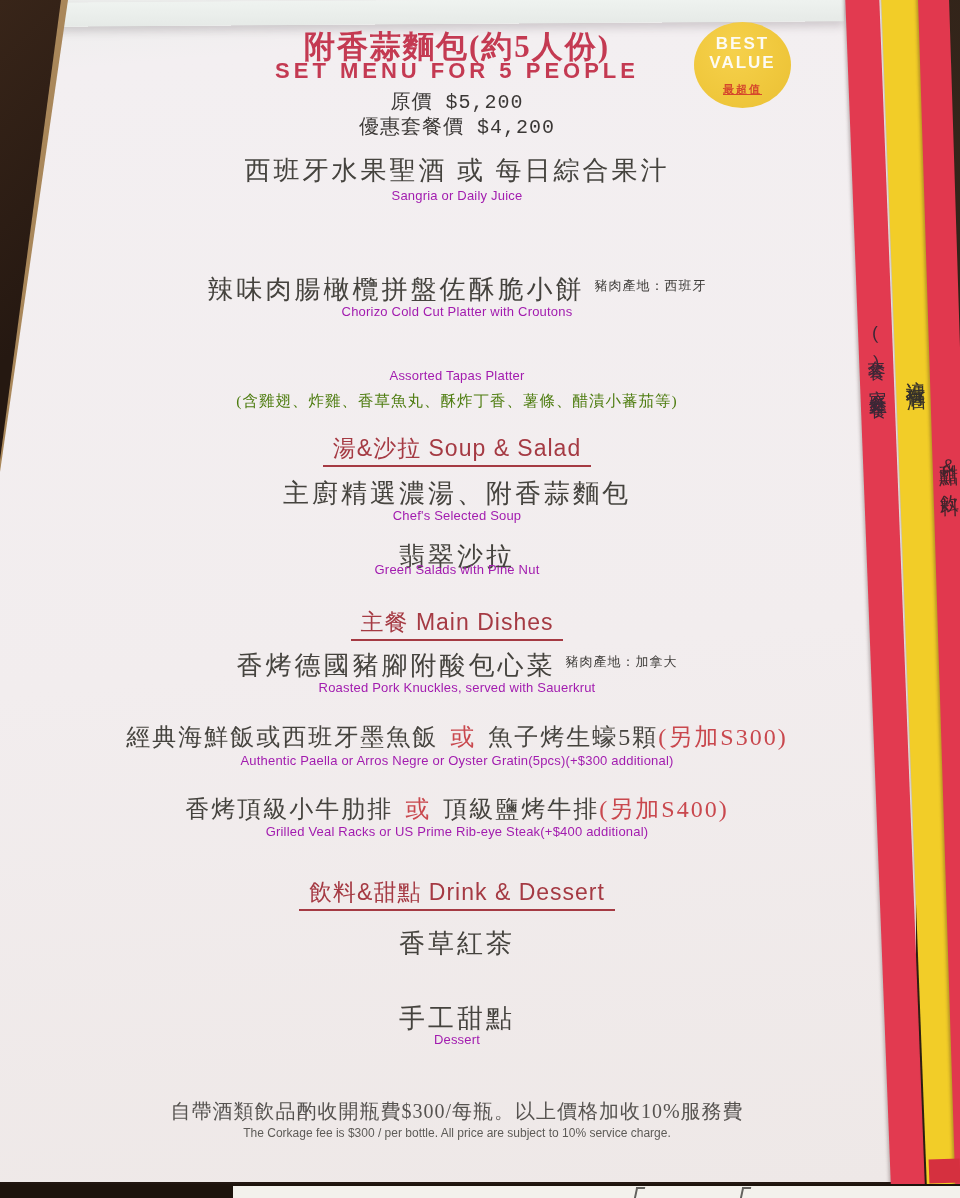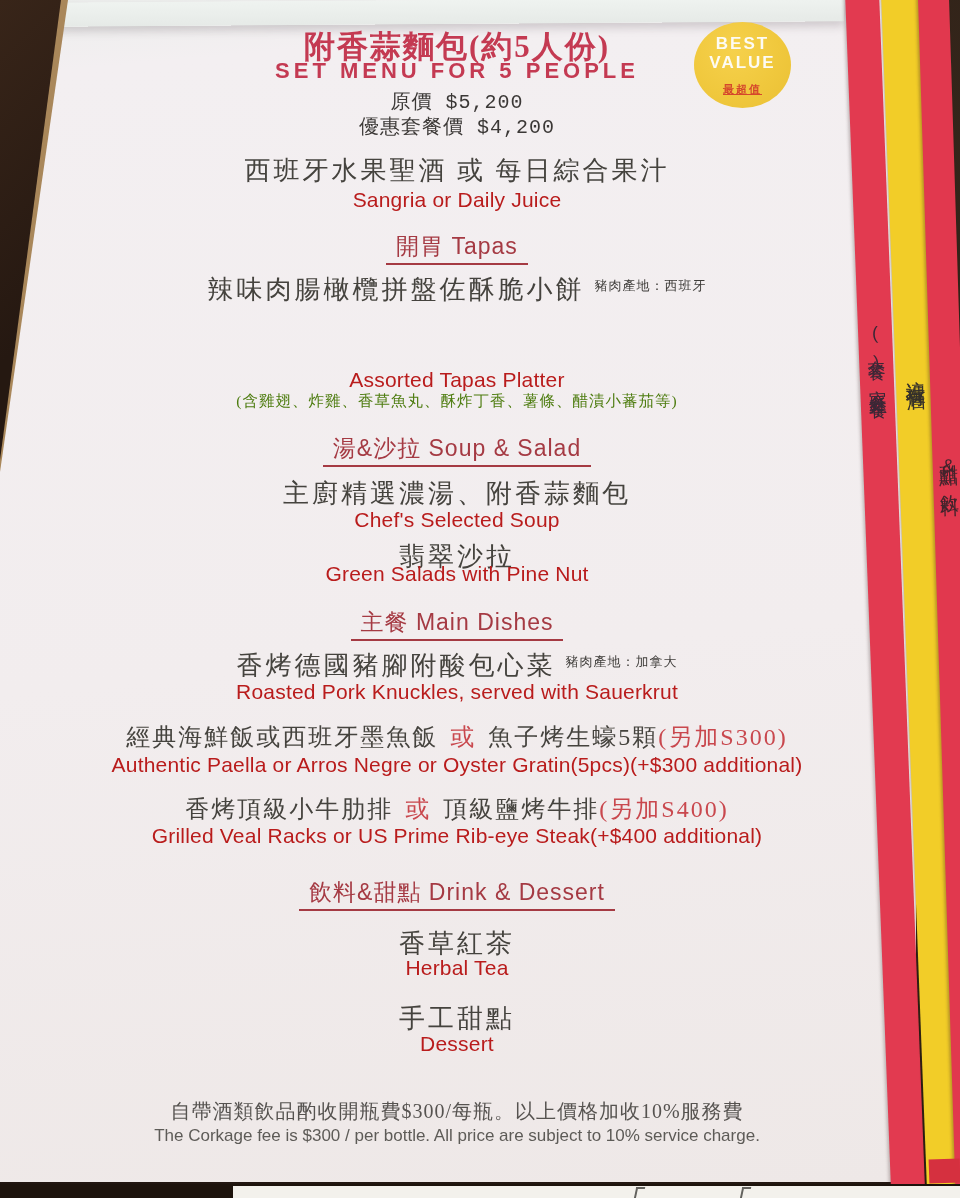--- a/index.html
+++ b/index.html
@@ -67,29 +67,29 @@
 
   
   .content{position:absolute;left:36px;top:0;width:842px;height:1198px;z-index:3;}
   .row{position:absolute;left:0;width:100%;text-align:center;white-space:nowrap;}
 
   .title-zh{font-family:"Liberation Serif","DejaVu Serif",serif;font-weight:700;font-size:31px;letter-spacing:2px;color:var(--title-red,#c43a52);}
   .title-en{font-weight:700;font-size:22px;letter-spacing:4px;color:var(--title-red,#c43a52);}
   .price-line{font-size:20px;letter-spacing:1px;color:#3b3836;font-family:Liberation Mono, monospace;}
   .dish-zh{font-family:"Liberation Serif","DejaVu Serif",serif;font-size:26px;letter-spacing:3px;color:#45433e;}
   .dish-zh.small{font-size:24px;letter-spacing:2px;}
-  .dish-en{font-size:21px;letter-spacing:.2px;color:#b91c1c;}
+  .dish-en{font-size:13px;letter-spacing:.2px;color:#a21caf;}
   .dish-detail{font-family:"Liberation Serif","DejaVu Serif",serif;font-size:15.5px;letter-spacing:1px;color:#4d7c0f;}
   .note{font-size:13px;color:#3f3d3a;margin-left:10px;position:relative;top:-8px;letter-spacing:1px;font-family:"Liberation Serif","DejaVu Serif",serif;}
   .heading{font-size:23px;letter-spacing:1px;color:var(--heading-red,#a53a43);}
   .heading span{border-bottom:2px solid currentColor;padding:0 10px 4px;}
   .accent{color:var(--accent-red,#c9484e);}
   .or-word{margin:0 12px;}
   .footer-zh{font-size:20px;letter-spacing:1px;color:#565350;font-family:"Liberation Serif","DejaVu Serif",serif;}
-  .footer-en{font-size:17px;color:#5d5b57;}
+  .footer-en{font-size:12px;color:#5d5b57;}
 </style>
 </head>
 <body>
 
 <div class="menu-page"></div>
 <div class="page-curl"></div>
 <div class="wedge-tan"></div>
 <div class="wedge-dark"></div>
 
 <div class="strip strip-1" style="background: rgb(226, 58, 80);">
@@ -111,25 +111,25 @@
 <div class="content">
   <div class="row title-zh" style="top:26px">附香蒜麵包(約5人份)</div>
   <div class="row title-en" style="top:58px">SET MENU FOR 5 PEOPLE</div>
 
   <div class="row price-line" style="top:88px">原價 $5,200</div>
   <div class="row price-line" style="top:113px">優惠套餐價 $4,200</div>
 
   <div class="row dish-zh" style="top:153px">西班牙水果聖酒 或 每日綜合果汁</div>
   <div class="row dish-en" style="top:188px">Sangria or Daily Juice</div>
 
-  <div class="row heading" style="top:231px"><span>開胃 Tapas</span></div>
 
   <div class="row" style="top:272px">
     <span class="dish-zh">辣味肉腸橄欖拼盤佐酥脆小餅</span><span class="note">豬肉產地：西班牙</span>
   </div>
+  <div class="row dish-en" style="top:304px">Chorizo Cold Cut Platter with Croutons</div>
 
   <div class="row dish-en" style="top:368px">Assorted Tapas Platter</div>
   <div class="row dish-detail" style="top:391px">(含雞翅、炸雞、香草魚丸、酥炸丁香、薯條、醋漬小蕃茄等)</div>
 
   <div class="row heading" style="top:433px"><span>湯&amp;沙拉 Soup &amp; Salad</span></div>
 
   <div class="row dish-en" style="top:508px">Chef's Selected Soup</div>
   <div class="row dish-zh" style="top:476px">主廚精選濃湯、附香蒜麵包</div>
 
   <div class="row dish-zh" style="top:539px">翡翠沙拉</div>
@@ -148,21 +148,20 @@
   <div class="row dish-en" style="top:753px">Authentic Paella or Arros Negre or Oyster Gratin(5pcs)(+$300 additional)</div>
 
   <div class="row dish-zh small" style="top:793px">
     <span>香烤頂級小牛肋排</span><span class="accent or-word">或</span><span>頂級鹽烤牛排</span><span class="accent">(另加S400)</span>
   </div>
   <div class="row dish-en" style="top:824px">Grilled Veal Racks or US Prime Rib-eye Steak(+$400 additional)</div>
 
   <div class="row heading" style="top:877px"><span>飲料&amp;甜點 Drink &amp; Dessert</span></div>
 
   <div class="row dish-zh" style="top:926px">香草紅茶</div>
-  <div class="row dish-en" style="top:956px">Herbal Tea</div>
 
   <div class="row dish-zh" style="top:1001px">手工甜點</div>
   <div class="row dish-en" style="top:1032px">Dessert</div>
 
   <div class="row footer-zh" style="top:1098px">自帶酒類飲品酌收開瓶費$300/每瓶。以上價格加收10%服務費</div>
   <div class="row footer-en" style="top:1126px">The Corkage fee is $300 / per bottle. All price are subject to 10% service charge.</div>
 </div>
 
 <div class="cardboard-edge"></div>
 <div class="below-dark"></div>

